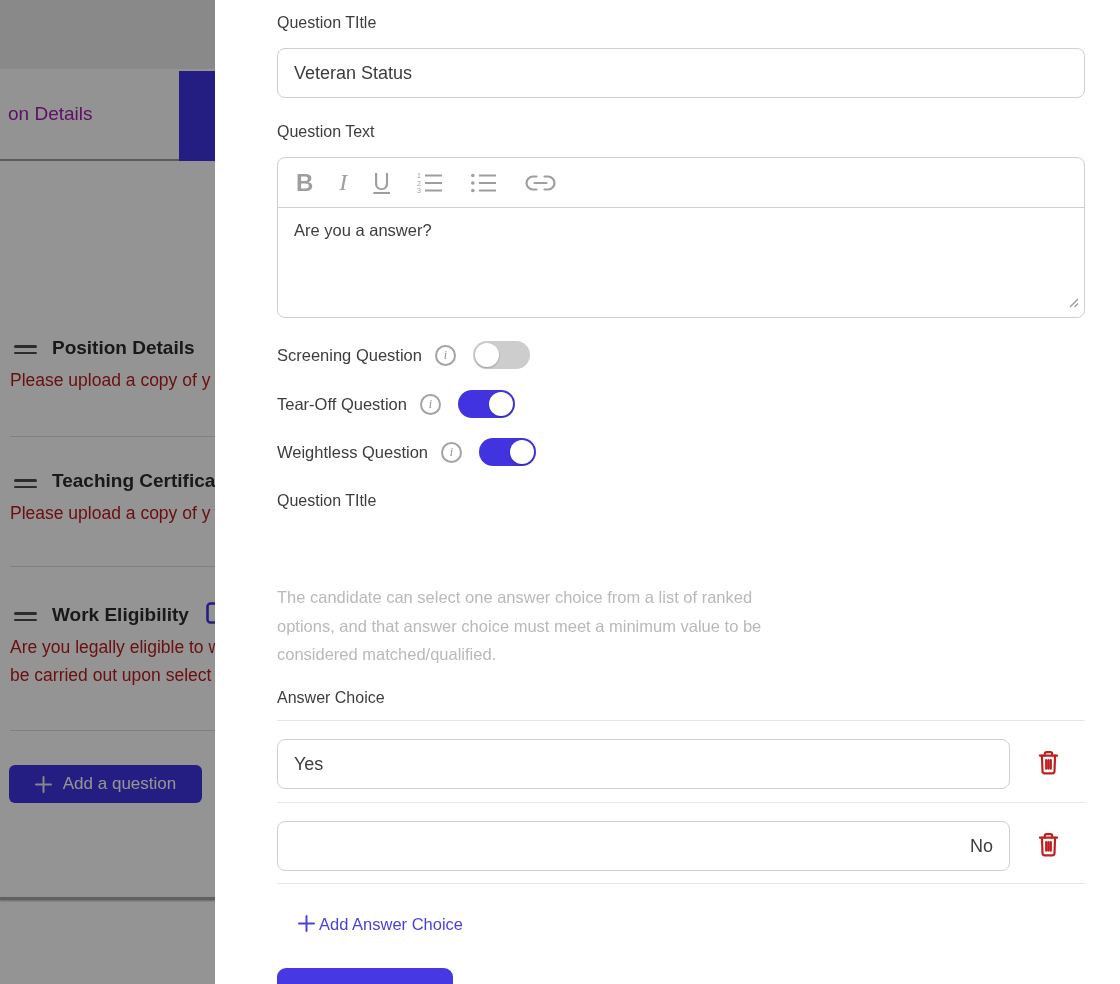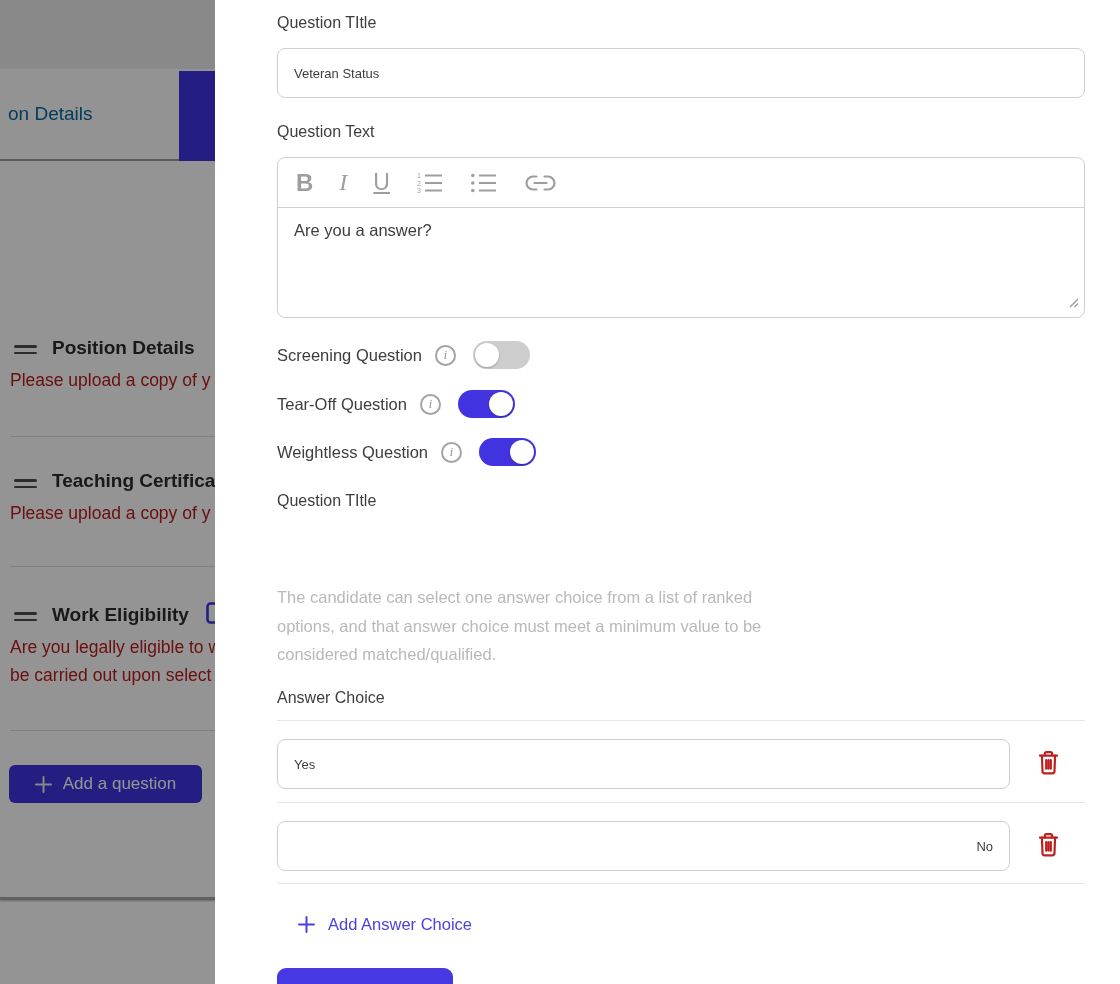--- a/index.html
+++ b/index.html
@@ -4,38 +4,38 @@
 <style>
   * { margin:0; padding:0; box-sizing:border-box; }
   html,body { background:#fff; }
   body { font-family:"Liberation Sans", sans-serif; color:#3d3d3d; }
   .stage { position:relative; width:1120px; height:984px; overflow:hidden; background:#fff; }
 
   
   .underlay { position:absolute; left:0; top:0; width:215px; height:984px; overflow:hidden; background:#fff; }
   .u-header { position:absolute; left:0; top:0; width:215px; height:69px; background:#ececec; }
   .u-tabrow { position:absolute; left:0; top:69px; width:215px; height:92px; background:#fdfdfd; border-bottom:2px solid #9e9e9e; }
-  .u-tab-label { position:absolute; left:8px; top:34px; font-size:19px; color:#0369a1; white-space:nowrap; }
+  .u-tab-label { position:absolute; left:8px; top:34px; font-size:19px; color:#a21caf; white-space:nowrap; }
   .u-tab-active { position:absolute; left:179px; top:2px; width:40px; height:90px; background:#4134e0; }
   .u-divider { position:absolute; left:10px; width:205px; height:1px; background:#dcdcdc; }
   .drag-handle { position:absolute; left:14px; width:23px; }
   .drag-handle span { display:block; width:23px; height:2.5px; background:#4c4c4c; border-radius:2px; margin-bottom:4px; }
   .u-title { position:absolute; left:52px; font-size:19px; font-weight:bold; color:#2c2c2c; white-space:nowrap; }
   .u-desc { position:absolute; left:10px; font-size:17.5px; color:#b91c1c; white-space:nowrap; }
   .u-edit-frag { position:absolute; left:206px; top:602px; width:9px; height:24px; overflow:hidden; }
   .u-add-btn { position:absolute; left:9px; top:765px; width:193px; height:38px; border-radius:6px; background:#4134e0;
                display:flex; align-items:center; justify-content:center; gap:11px; color:#fff; font-size:17px; border:none; cursor:pointer; }
   .u-card-edge { position:absolute; left:0; top:897px; width:215px; height:3px; background:#a8a8a8; box-shadow:0 1px 2px rgba(0,0,0,.3); }
   .scrim { position:absolute; left:0; top:0; width:215px; height:984px; background:rgba(0,0,0,0.42); }
 
   
   .modal { position:absolute; left:215px; top:0; width:905px; height:984px; background:#fff; }
   .f-label { position:absolute; left:62px; font-size:16px; color:#3d3d3d; }
   .t-input { position:absolute; left:62px; width:808px; height:50px; border:1px solid #cfcfcf; border-radius:8px;
-             font-size:13px; color:#3d3d3d; padding:16px 16px; font-family:"Liberation Sans", sans-serif; background:#fff; }
+             font-size:18px; color:#3d3d3d; padding:16px 16px; font-family:"Liberation Sans", sans-serif; background:#fff; }
 
   .editor { position:absolute; left:62px; top:157px; width:808px; height:161px; border:1px solid #cfcfcf; border-radius:8px; background:#fff; }
   .editor-toolbar { height:50px; border-bottom:1px solid #cfcfcf; display:flex; align-items:center; padding-left:18px; gap:26px; }
   .tb-btn { background:none; border:none; cursor:pointer; color:#9e9e9e; display:flex; align-items:center; padding:0; }
   .tb-bold { font-size:24px; font-weight:600; font-family:"Liberation Sans", sans-serif; }
   .tb-italic { font-size:24px; font-style:italic; font-family:"Liberation Serif", serif; }
   .tb-underline { font-size:23px; text-decoration:underline; font-family:"Liberation Sans", sans-serif; }
   .editor-body { padding:13px 16px; font-size:16.5px; color:#3d3d3d; height:109px; }
   .resize-handle { position:absolute; right:5px; bottom:5px; cursor:nwse-resize; }
 
@@ -51,21 +51,21 @@
 
   .select-box { position:absolute; left:62px; top:527px; width:552px; height:48px; border:1px solid #cfcfcf; border-radius:8px;
                 display:flex; align-items:center; padding:0 16px; font-size:16.5px; color:#3d3d3d; cursor:pointer; background:#fff; }
   .select-box .chev { position:absolute; right:16px; top:19px; }
   .helper { position:absolute; left:62px; top:583px; width:532px; font-size:16.5px; line-height:28.5px; color:#b9b9b9; }
 
   .hr { position:absolute; left:62px; width:808px; height:1px; background:#e6e6e6; }
   .answer-input { width:733px; }
   .trash-btn { position:absolute; left:820px; width:26px; height:30px; background:none; border:none; cursor:pointer; padding:0; }
 
-  .add-choice { position:absolute; left:83px; top:915px; display:flex; align-items:center; gap:13px;
+  .add-choice { position:absolute; left:83px; top:915px; display:flex; gap:4px;
                 background:none; border:none; cursor:pointer; color:#4a42dc; font-size:16.5px; font-family:"Liberation Sans", sans-serif; }
   .bottom-btn { position:absolute; left:62px; top:968px; width:176px; height:46px; border-radius:9px; background:#4639e3; border:none; cursor:pointer; }
 </style>
 </head>
 <body>
 
 <div class="stage">
 
   <div class="underlay">
     <div class="u-header"></div>

